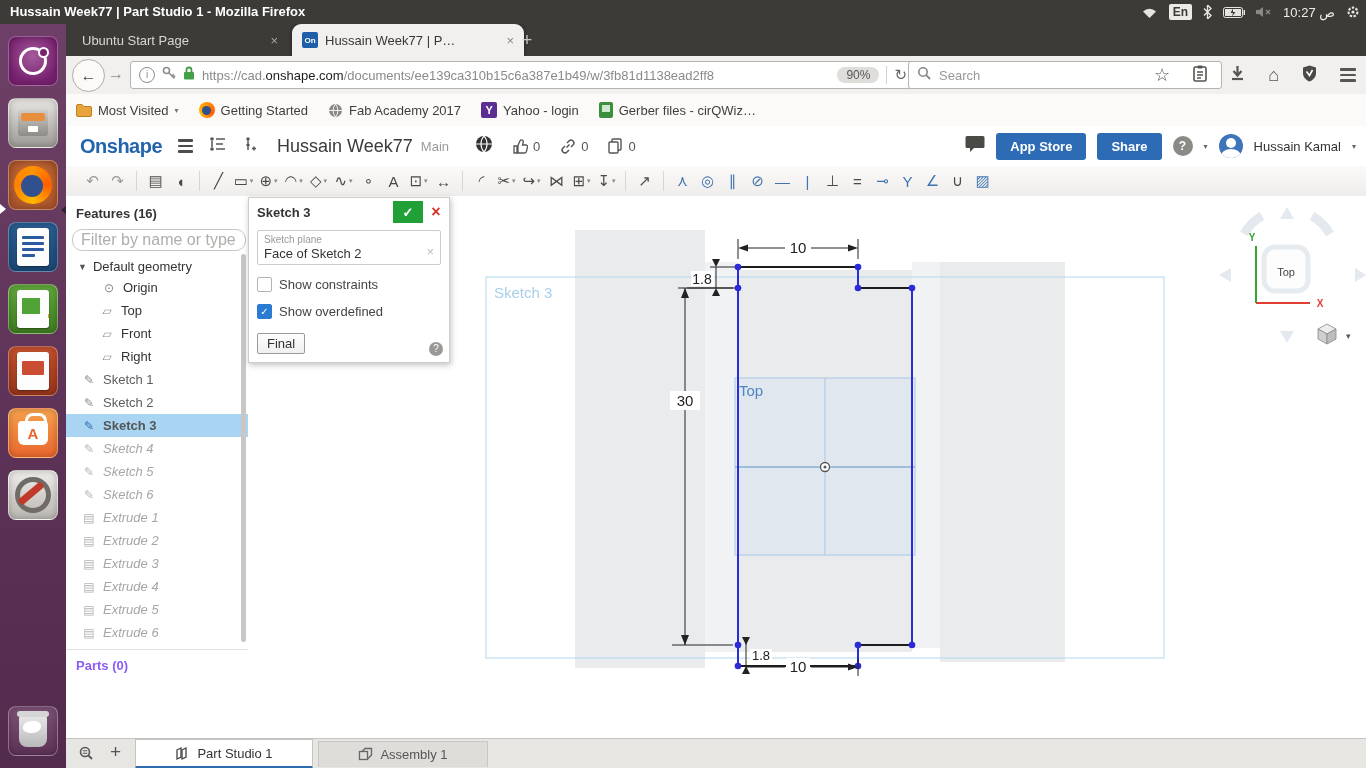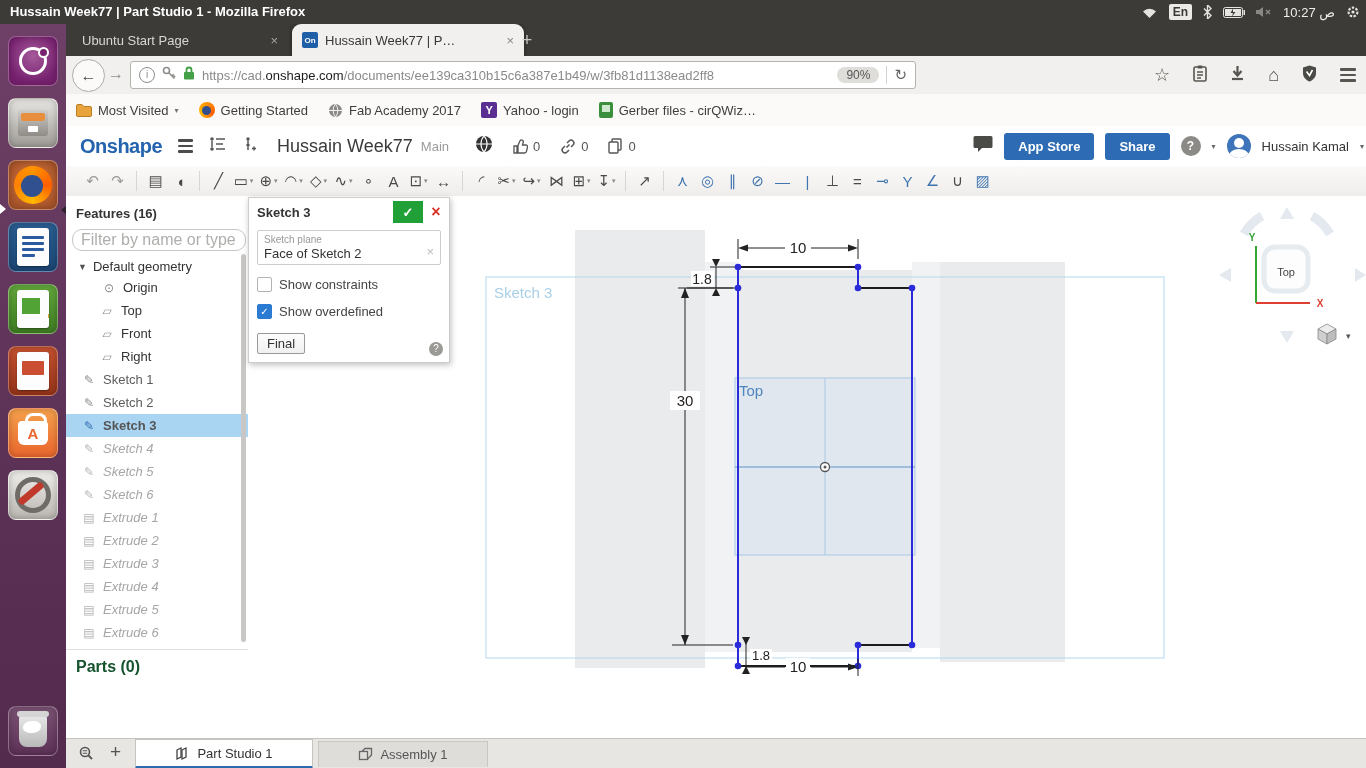--- a/index.html
+++ b/index.html
@@ -99,21 +99,21 @@
 
   
   .osheader{position:absolute;left:66px;top:126px;width:1300px;height:40px;background:#fff;display:flex;align-items:center;}
   .oslogo{font-size:20px;font-weight:bold;color:#2463ae;margin-left:14px;letter-spacing:-.5px;}
   .osburger{margin-left:16px;display:flex;flex-direction:column;gap:3px;}
   .osburger i{width:15px;height:2.5px;background:#4c4c4c;border-radius:1px;}
   .hicon{margin-left:16px;color:#555;}
   .osdoc{font-size:18px;font-weight:normal;color:#3a3a3a;margin-left:20px;}
   .osws{font-size:13px;color:#9b9b9b;margin-left:8px;}
   .cnt{display:flex;align-items:center;gap:5px;font-size:13px;color:#555;margin-left:20px;}
-  .osright{margin-left:auto;display:flex;align-items:center;gap:11px;padding-right:2px;}
+  .osright{margin-left:auto;display:flex;align-items:center;gap:11px;padding-right:10px;}
   .bluebtn{background:#2d6bb4;color:#fff;font-size:13px;font-weight:bold;border-radius:3px;padding:6px 14px;}
   .helpq{width:20px;height:20px;border-radius:50%;background:#8c8a87;color:#fff;font-size:12px;font-weight:bold;text-align:center;line-height:20px;}
   .ddc{font-size:8px;color:#666;}
   .avatar{width:24px;height:24px;border-radius:50%;background:#3e74b9;position:relative;overflow:hidden;}
   .avatar::before{content:"";position:absolute;left:7px;top:4px;width:10px;height:10px;border-radius:50%;background:#fff;}
   .avatar::after{content:"";position:absolute;left:2px;top:15px;width:20px;height:14px;border-radius:50%;background:#fff;}
   .uname{font-size:13px;color:#333;}
 
   
   .ostoolbar{position:absolute;left:66px;top:166px;width:1300px;height:30px;border-bottom:1px solid #d8d6d3;
@@ -134,21 +134,21 @@
   .fp-group .chev{font-size:9px;color:#555;}
   .feat-row{height:23px;display:flex;align-items:center;gap:7px;font-size:13px;color:#333;}
   .feat-icon{width:14px;text-align:center;font-size:12px;color:#8a8a88;flex:none;}
   .feat-row.st-dim .feat-label{color:#5c5c5c;}
   .feat-row.st-selected{background:#a9d5f3;}
   .feat-row.st-selected .feat-label{font-weight:bold;color:#555;}
   .feat-row.st-selected .feat-icon{color:#2f6cb0;}
   .feat-row.st-suppressed .feat-label{font-style:italic;color:#a6a6a6;}
   .feat-row.st-suppressed .feat-icon{color:#b4b4b2;}
   .fp-divider{border-top:1px solid #e2e0dd;margin-top:5px;}
-  .fp-parts{font-size:16px;font-weight:bold;color:#14532d;padding:8px 0 0 10px;}
+  .fp-parts{font-size:13px;font-weight:bold;color:#8b5cf6;padding:8px 0 0 10px;}
   .fp-scroll{position:absolute;right:2px;top:58px;width:5px;height:388px;background:#c9c7c5;border-radius:3px;}
 
   
   .dialog{position:absolute;left:248px;top:197px;width:200px;background:#fff;border:1px solid #cfcdca;box-shadow:1px 2px 6px rgba(0,0,0,.25);z-index:20;}
   .dlg-head{height:28px;display:flex;align-items:center;}
   .dlg-title{font-size:13px;font-weight:bold;color:#333;padding-left:8px;flex:1;}
   .dlg-ok{width:30px;height:22px;background:#21a038;color:#fff;font-size:13px;font-weight:bold;display:flex;align-items:center;justify-content:center;}
   .dlg-x{width:26px;height:22px;color:#d93025;font-size:16px;font-weight:bold;display:flex;align-items:center;justify-content:center;}
   .dlg-body{padding:4px 8px 8px 8px;}
   .planebox{border:1px solid #ccc;border-radius:2px;padding:3px 6px;position:relative;}
@@ -283,20 +283,27 @@
           </svg></span>
       <span><svg width="12" height="14" viewBox="0 0 12 14">
             <rect x="1" y="6" width="10" height="7.5" rx="1" fill="#43a047"></rect>
             <path d="M3.5 6 V4 a2.5 2.5 0 0 1 5 0 V6" fill="none" stroke="#43a047" stroke-width="1.8"></path>
           </svg></span>
       <span class="urltext"><span>https://cad.</span><span class="dom">onshape.com</span><span>/documents/ee139ca310b15c6a387e1b49/w/3fb81d1138ead2ff8</span></span>
       <span class="zoompill">90%</span>
       <span class="udiv"></span>
       <span class="reload">↻</span>
     </div>
+    <div class="searchbox">
+      <span><svg width="14" height="14" viewBox="0 0 14 14">
+            <circle cx="6" cy="6" r="4.2" fill="none" stroke="#8a8886" stroke-width="1.6"></circle>
+            <path d="M9.2 9.2 L13 13" stroke="#8a8886" stroke-width="1.8"></path>
+          </svg></span>
+      <input readonly="" placeholder="Search" style="">
+    </div>
     <div class="navicons">
       <span class="glyph">☆</span>
       <span><svg width="14" height="17" viewBox="0 0 14 17">
             <rect x="1" y="2" width="12" height="14" rx="1.5" fill="none" stroke="#57554f" stroke-width="1.6"></rect>
             <rect x="4.5" y="0.5" width="5" height="3" rx="1" fill="#57554f"></rect>
             <path d="M4 7 H10 M4 10 H10 M4 13 H8" stroke="#57554f" stroke-width="1.3"></path>
           </svg></span>
       <span><svg width="15" height="16" viewBox="0 0 15 16">
             <path d="M7.5 1 V9 M3.5 6 L7.5 10.5 L11.5 6" stroke="#57554f" stroke-width="2.2" fill="none"></path>
             <path d="M2 14 H13" stroke="#57554f" stroke-width="2.2"></path>

